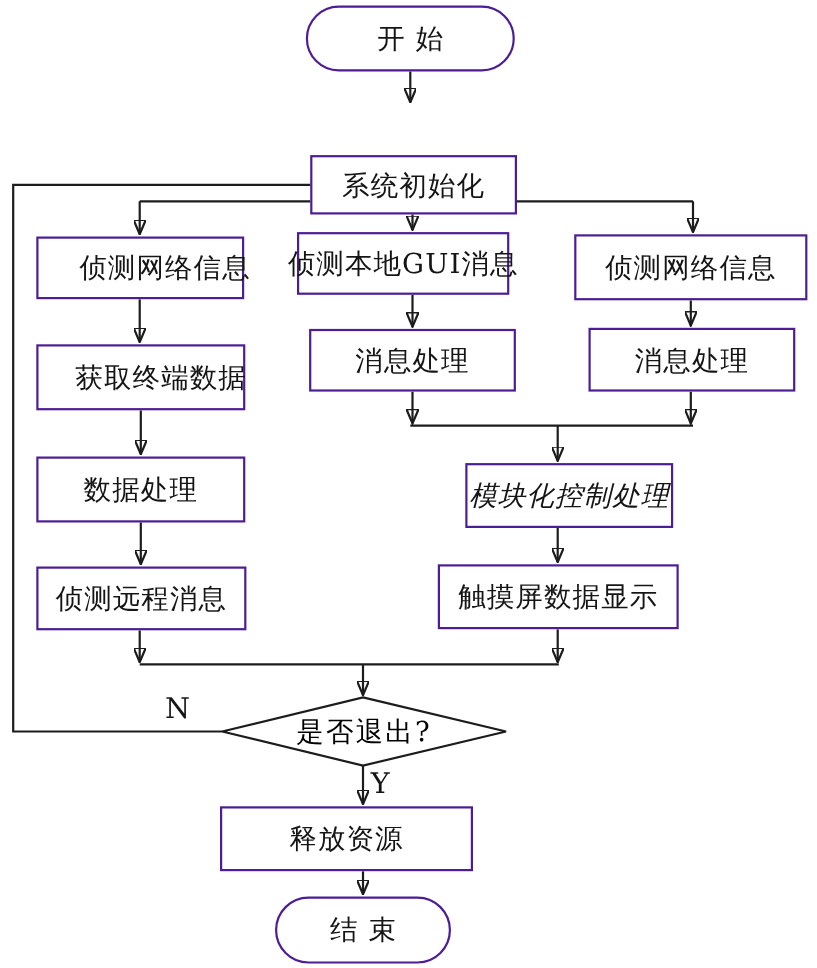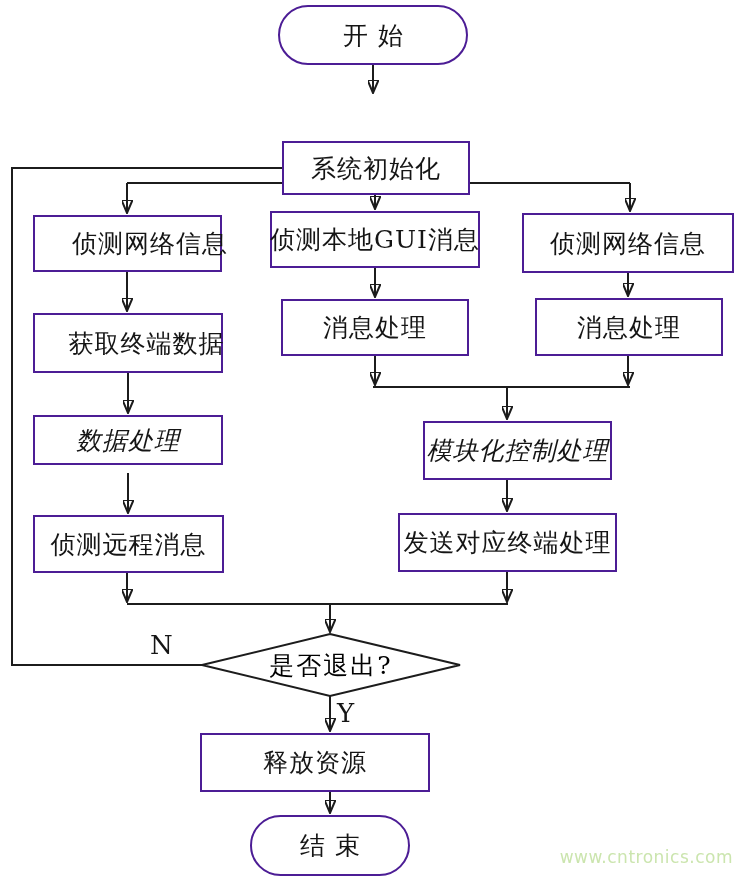--- a/index.html
+++ b/index.html
@@ -105,41 +105,40 @@
   </svg>
 
   <div class="node terminator" style="left:278px; top:5px; width:190px; height:60px;">开始</div>
 
   <div class="node" style="left:282px; top:95px; width:188px; height:54px;margin-top:46px;">系统初始化</div>
 
   <div class="node" style="left:33px; top:215px; width:189px; height:57px;padding-left:45px;">侦测网络信息</div>
 
   <div class="node" style="left:33px; top:313px; width:190px; height:60px;padding-left:37px;">获取终端数据</div>
 
-  <div class="node" style="left:33px; top:415px; width:190px; height:50px;font-style:italic;">数据处理</div>
+  <div class="node" style="left:33px; top:415px; width:190px; height:60px;">数据处理</div>
 
   <div class="node" style="left:33px; top:515px; width:191px; height:58px;">侦测远程消息</div>
 
-  <div class="node" style="left:270px; top:211px; width:210px; height:57px;text-align:center;">侦测本地GUI消息</div>
+  <div class="node" style="left:270px; top:211px; width:193px; height:57px;text-align:center;">侦测本地GUI消息</div>
 
   <div class="node" style="left:281px; top:299px; width:188px; height:57px;">消息处理</div>
 
   <div class="node" style="left:522px; top:213px; width:212px; height:60px;">侦测网络信息</div>
 
   <div class="node" style="left:535px; top:298px; width:188px; height:58px;">消息处理</div>
 
   <div class="node" style="left:423px; top:421px; width:189px; height:59px;font-style:italic;">模块化控制处理</div>
 
-  <div class="node" style="left:398px; top:513px; width:219px; height:59px;">发送对应终端处理</div>
+  <div class="node" style="left:398px; top:513px; width:219px; height:59px;">触摸屏数据显示</div>
 
   <div class="decision-label" style="left:221px; top:649px; width:220px; height:32px;">是否退出?</div>
 
   <div class="edge-label" style="left:150px; top:630px;">N</div>
 
   <div class="edge-label" style="left:337px; top:698px;">Y</div>
 
   <div class="node" style="left:200px; top:733px; width:230px; height:59px;">释放资源</div>
 
   <div class="node terminator" style="left:250px; top:815px; width:160px; height:61px;">结束</div>
 
-  <div class="watermark">www.cntronics.com</div>
 
 </div>
 
 </body></html>

